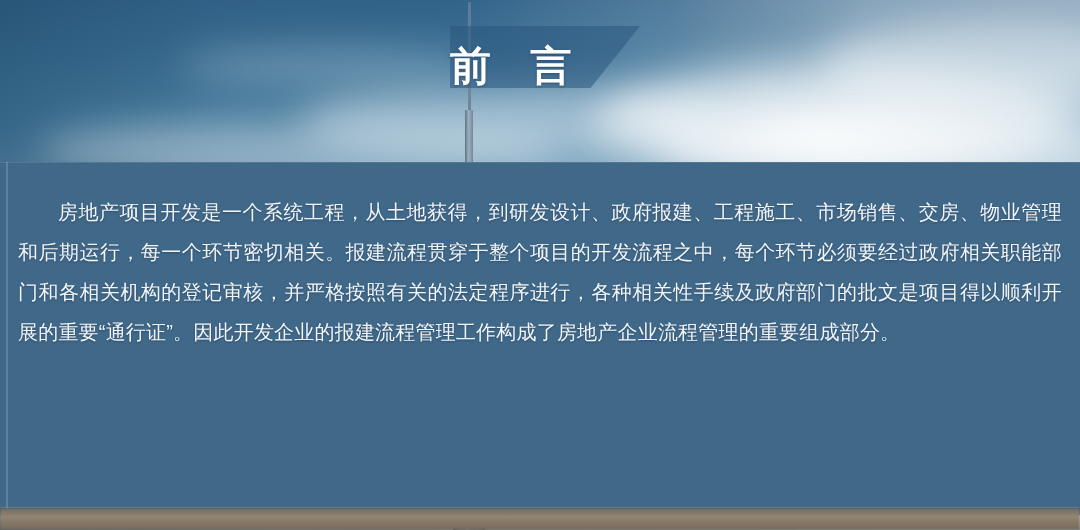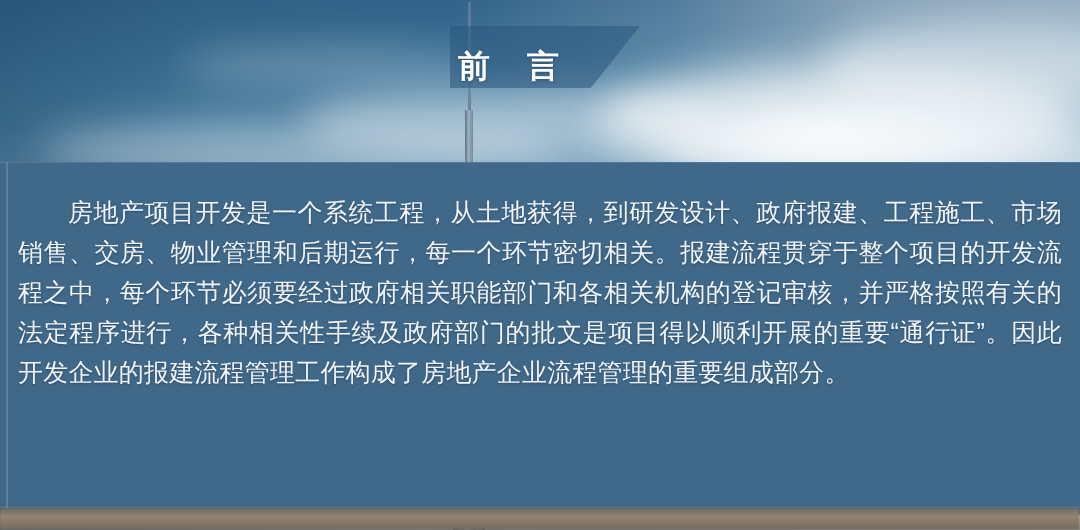--- a/index.html
+++ b/index.html
@@ -172,27 +172,26 @@
 
   .title-text {
     position: absolute;
     left: 450px;
     top: 30px;
     width: 220px;
     height: 72px;
     display: flex;
     align-items: center;
     color: #ffffff;
-    font-size: 32px;
+    font-size: 41px;
     font-weight: 700;
     letter-spacing: 14px;
     line-height: 1;
     text-shadow: 0 1px 3px rgba(20,45,70,.45);
     white-space: nowrap;
-    margin-left: 8px;
   }
 
   
   .panel {
     position: absolute;
     left: 0;
     top: 162px;
     width: 1080px;
     height: 353px;
     background: #406889;
@@ -207,21 +206,21 @@
     height: 100%;
     background: rgba(255,255,255,0.16);
   }
 
   .panel-body {
     position: absolute;
     left: 18px;
     right: 18px;
     top: 30px;
     color: #f2f5f8;
-    font-size: 25px;
+    font-size: 20px;
     line-height: 40px;
     letter-spacing: 0.2px;
     text-align: justify;
     text-justify: inter-ideograph;
     text-shadow: 0 1px 2px rgba(18,40,62,.40);
   }
   .panel-body p {
     margin: 0 0 2px 0;
     text-indent: 2em;
   }

